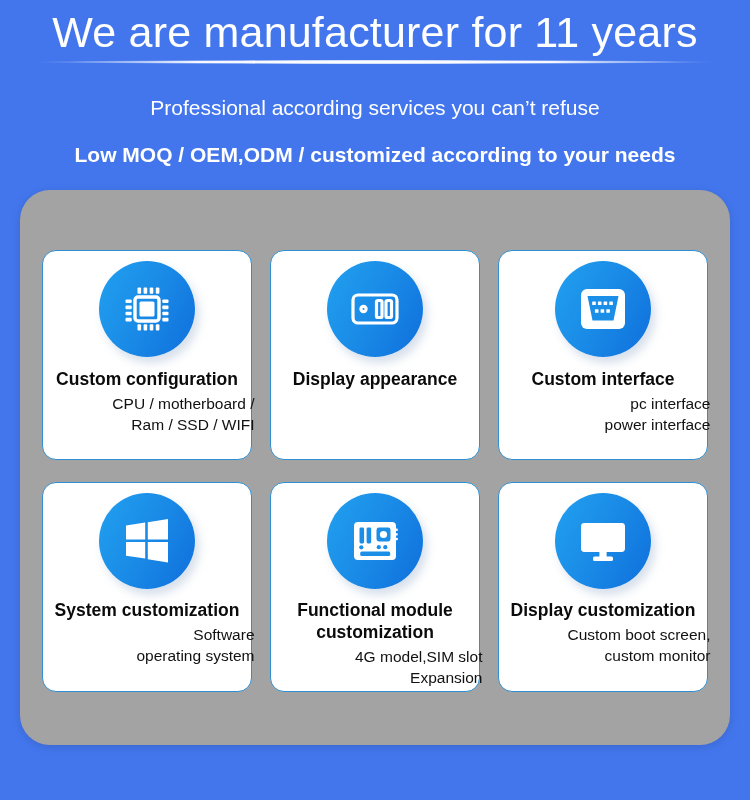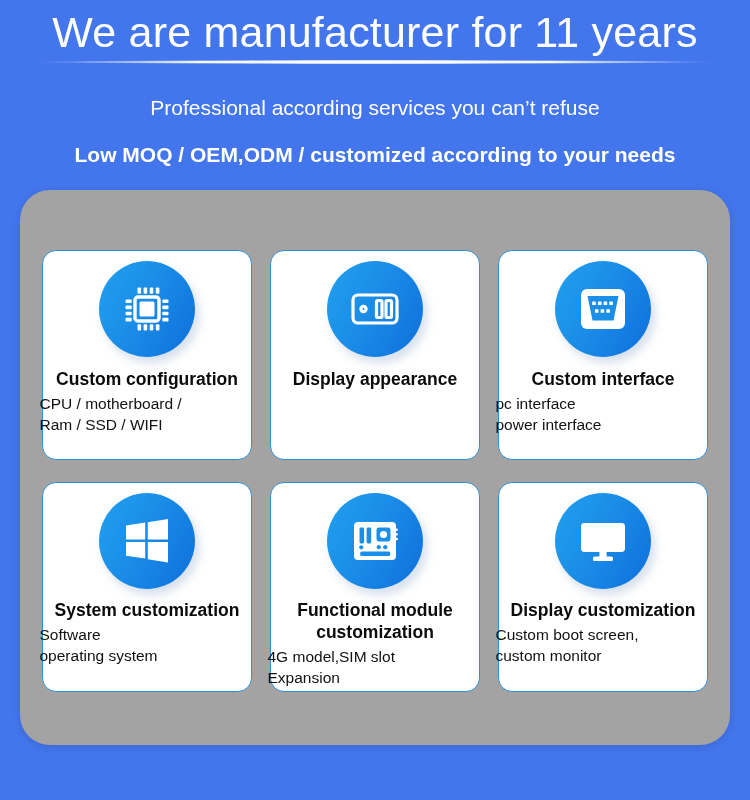--- a/index.html
+++ b/index.html
@@ -131,21 +131,21 @@
     position: relative;
     z-index: 2;
   }
   .card-title.wrap { white-space: normal; width: 230px; }
 
   .card-desc {
     font-size: 15.5px;
     font-weight: 400;
     color: #111111;
     line-height: 20.5px;
-    text-align: left;
+    text-align: right;
     margin-top: 4px;
     width: 215px;
     position: relative;
     z-index: 2;
   }
 
   
   .card.r2 .icon-circle { margin-top: 10px; }
   .card.r2 .card-title  { margin-top: 10px; }
 </style>

